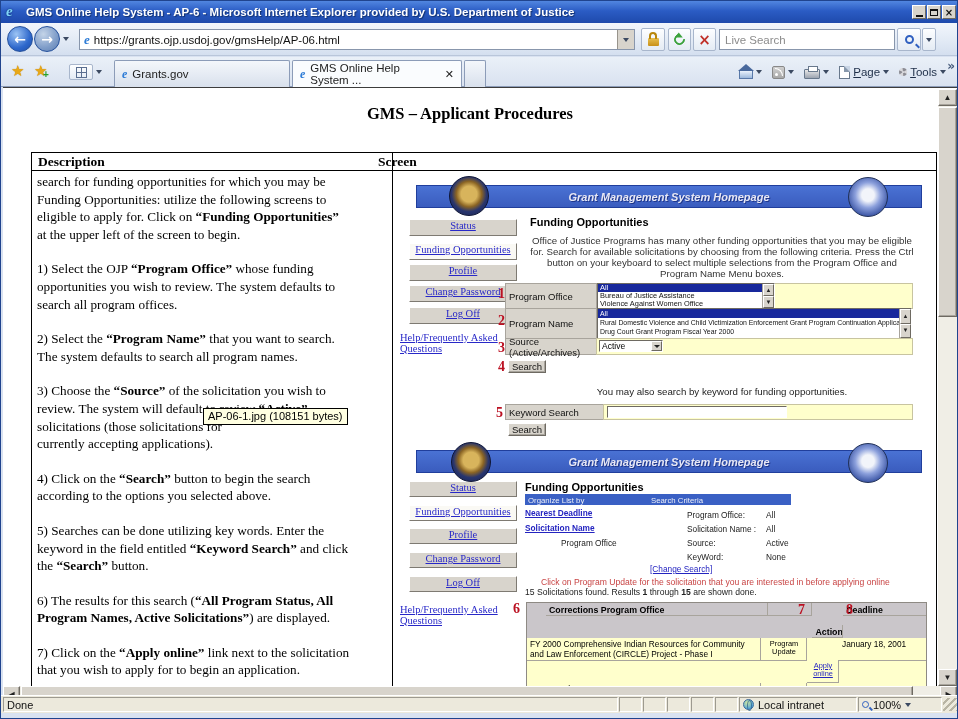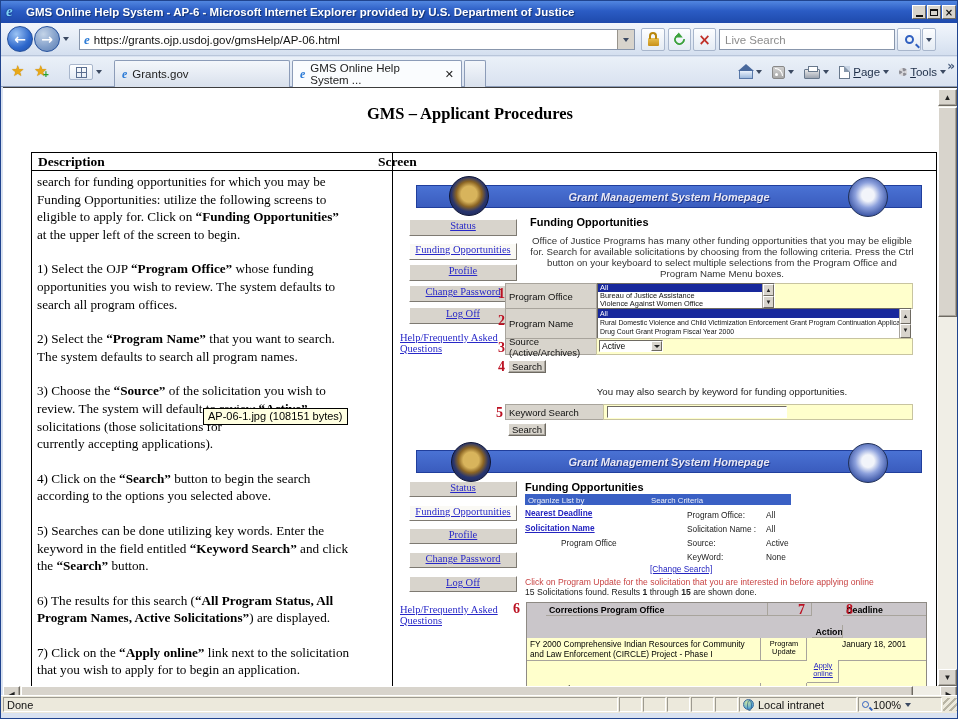--- a/index.html
+++ b/index.html
@@ -159,21 +159,21 @@
   .combo .btn{width:11px;height:100%;background:#D8D4CC;border:1px solid;border-color:#FFF #6E6A62 #6E6A62 #FFF;
     display:flex;align-items:center;justify-content:center;}
   .combo .btn i{width:0;height:0;border-left:3px solid transparent;border-right:3px solid transparent;border-top:3.5px solid #222;}
   .inputbox{position:absolute;background:#fff;border:1px solid;border-color:#6E6A62 #FFF #FFF #6E6A62;}
   .rednum{position:absolute;font:bold 14px "Liberation Serif",serif;color:#BB1122;z-index:4;}
   .orgbar{position:absolute;left:522px;width:266px;height:11px;background:#3A60C4;color:#EDEFF8;
     font:7.8px "Liberation Sans",sans-serif;}
   .orgbar span{position:absolute;top:1.5px;}
   .slink{position:absolute;font:bold 8.3px "Liberation Sans",sans-serif;color:#2424C0;text-decoration:underline;}
   .splain{position:absolute;font:8.3px "Liberation Sans",sans-serif;color:#222;padding-left:36px;}
-  .redtxt{position:absolute;font:8.6px "Liberation Sans",sans-serif;color:#C84444;}
+  .redtxt{position:absolute;font:8.6px "Liberation Sans",sans-serif;color:#C84444;margin-left:16px;}
   .blktxt{position:absolute;font:8.6px "Liberation Sans",sans-serif;color:#222;}
   .res-table{position:absolute;left:523px;top:514px;width:401px;border:1px solid #8E8A84;
     font-family:"Liberation Sans",sans-serif;}
   .res-row{display:flex;}
   .res-cell{border-right:1px solid #A8A49C;border-bottom:1px solid #A8A49C;overflow:hidden;}
   .res-cell:last-child{border-right:none;}
   .rc1{width:234px;}.rc2{width:46px;}.rc3{width:32px;margin-top:22px;}.rc4{width:87px;}
   .res-hdr{background:#CAC6CA;padding-left:19px;}
   .res-hdr .res-cell{font:bold 8.8px "Liberation Sans",sans-serif;padding:2px 2px 1px 3px;height:13px;}
   .res-body{background:#FFFFCC;}

